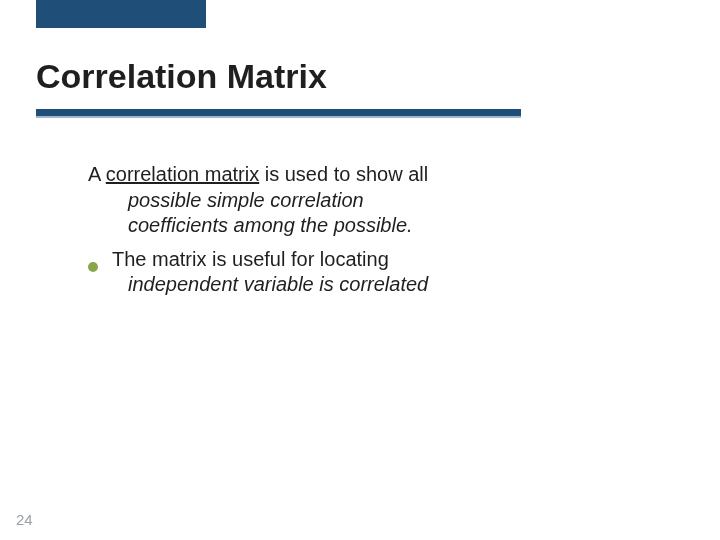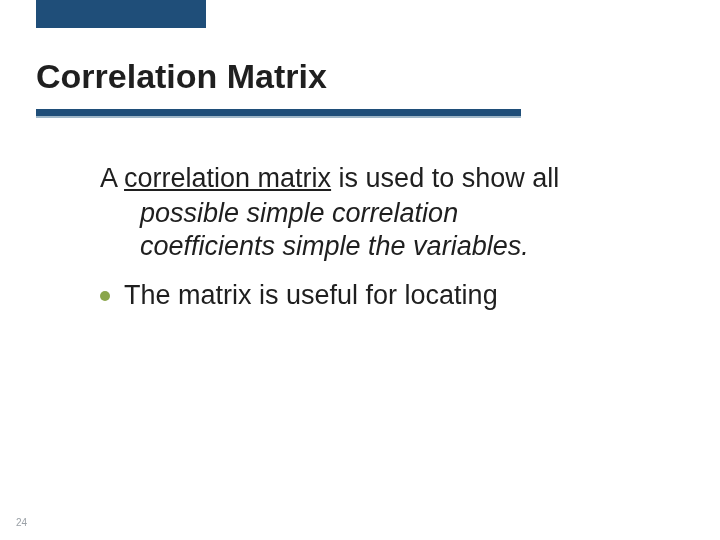--- a/index.html
+++ b/index.html
@@ -41,53 +41,53 @@
     background: #1f4e79;
   }
   .title-rule .shadow {
     width: 100%;
     height: 2px;
     background: #9fb7c8;
   }
   .content {
     position: absolute;
     top: 162px;
-    left: 100px;
+    left: 88px;
     right: 60px;
     color: #1f1f1f;
-    font-size: 27px;
+    font-size: 20px;
     line-height: 1.22;
   }
   .lead {
     margin-bottom: 2px;
   }
   .lead .underline {
     text-decoration: underline;
   }
   .indent1 { padding-left: 40px; font-style: italic; }
   .bullet-row {
     display: flex;
-    align-items: flex-start;
-    margin-top: 16px;
+    align-items: flex-end;
+    margin-top: 10px;
   }
   .bullet-dot {
     flex: 0 0 auto;
     width: 10px;
     height: 10px;
     border-radius: 50%;
     background: #8aa64b;
     margin-top: 12px;
     margin-right: 14px;
   }
   .bullet-text { flex: 1 1 auto; }
   .page-number {
     position: absolute;
     left: 16px;
     bottom: 12px;
-    font-size: 10px;
+    font-size: 15px;
     color: #9aa0a6;
   }
 </style>
 </head>
 <body>
 
 <div class="corner-tab"></div>
 
 <div class="title-area">
   <div class="title-text">Correlation Matrix</div>
@@ -95,24 +95,25 @@
     <div class="dark"></div>
     <div class="shadow"></div>
   </div>
 </div>
 
 <div class="content">
   <div class="lead">
     <span>A </span><span class="underline">correlation matrix</span><span> is used to show all</span>
   </div>
   <div class="indent1">possible simple correlation</div>
-  <div class="indent1">coefficients simple the variables.</div>
+  <div class="indent1">coefficients among the possible.</div>
 
   <div class="bullet-row">
     <div class="bullet-dot"></div>
     <div class="bullet-text">
       <div>The matrix is useful for locating</div>
     </div>
   </div>
 
+  <div class="indent1">independent variable is correlated</div>
 </div>
 
 <div class="page-number">24</div>
 
 </body></html>

